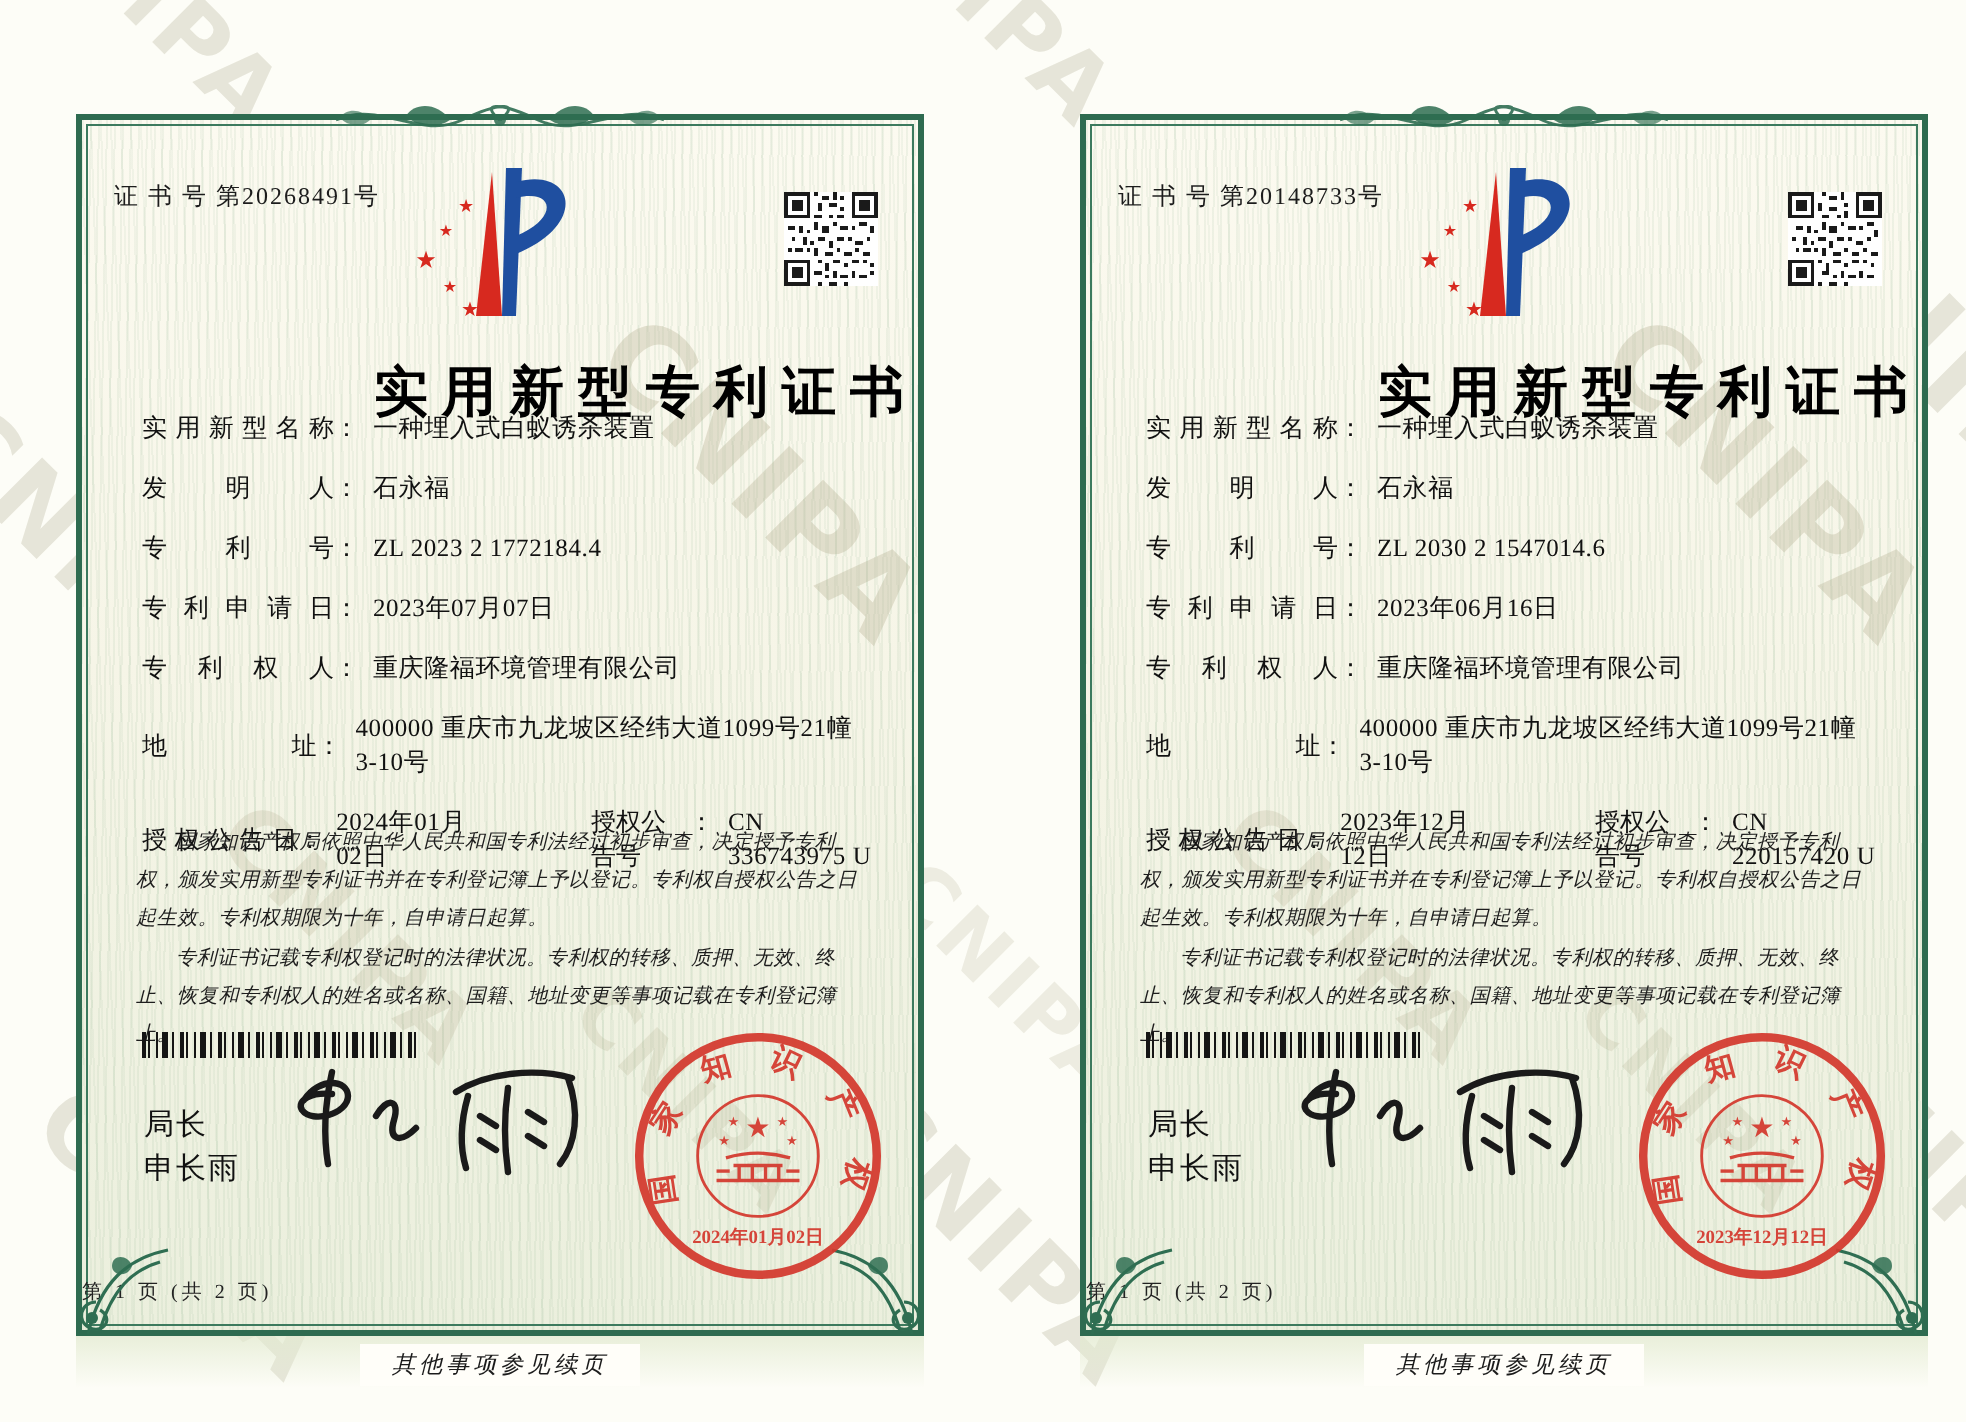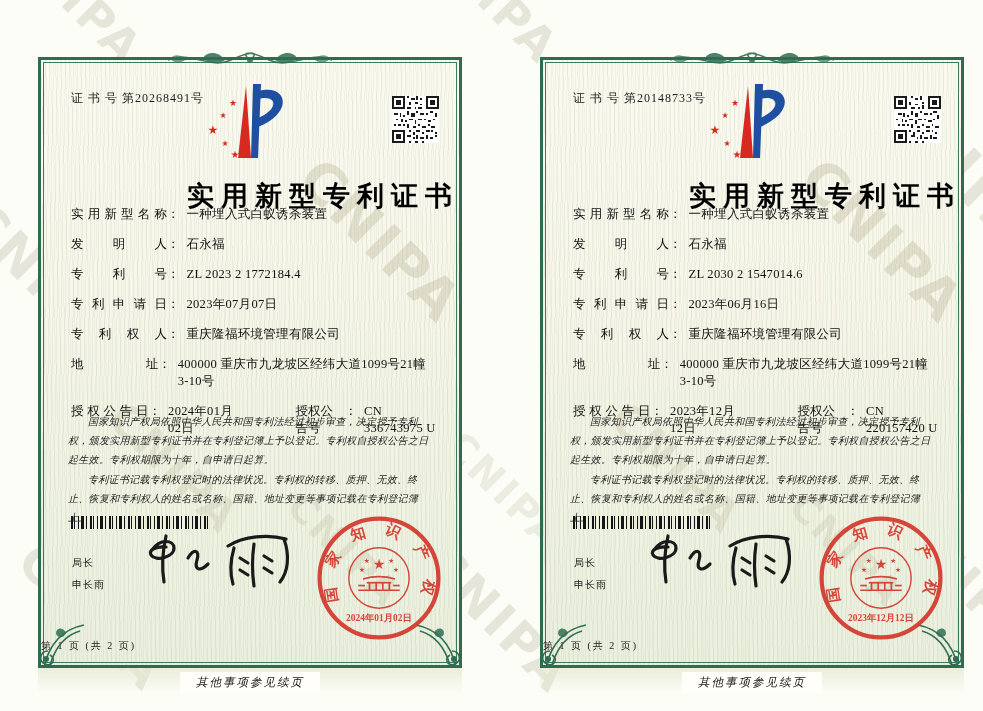--- a/index.html
+++ b/index.html
@@ -31,45 +31,45 @@
   .cert.right{left:540px;}
   .cert-inner{position:absolute;inset:2px;border:1px solid #3c7a5e;pointer-events:none;}
 
   .in-wm{position:absolute;font-family:"DejaVu Sans","Liberation Sans",sans-serif;
       font-weight:bold;color:rgba(178,172,142,.33);letter-spacing:3px;
       transform:rotate(45deg);white-space:nowrap;z-index:0;}
   .in-wm.a{left:238px;top:148px;font-size:56px;}
   .in-wm.b{left:52px;top:382px;font-size:44px;color:rgba(178,172,142,.24);}
   .in-wm.c{left:232px;top:468px;font-size:38px;color:rgba(178,172,142,.22);}
 
-  .cert-no{position:absolute;left:30px;top:30px;font-size:12px;letter-spacing:1px;color:#1c1c1c;z-index:2;}
+  .cert-no{position:absolute;left:16px;top:30px;font-size:12px;letter-spacing:1px;color:#1c1c1c;z-index:2;}
   .logo{position:absolute;left:50%;top:22px;transform:translateX(-50%);width:90px;height:80px;z-index:2;}
   .qr{position:absolute;right:20px;top:36px;width:47px;height:47px;z-index:2;background:#fff;}
   .title{position:absolute;left:0;right:0;top:100px;text-align:right;font-size:27px;
          font-weight:bold;letter-spacing:7px;color:#000;z-index:2;}
 
   .rows{position:absolute;left:30px;right:22px;top:146px;z-index:2;font-size:12.5px;color:#111;}
-  .frow{display:flex;align-items:flex-start;margin-bottom:13px;line-height:17px;}
+  .frow{display:flex;align-items:center;margin-bottom:13px;line-height:17px;}
   .lbl{display:inline-block;width:96px;text-align:justify;text-align-last:justify;}
   .cln{margin-right:7px;}
   .val{letter-spacing:.3px;}
   .pairgap{margin-left:54px;display:flex;align-items:baseline;}
 
   .paras{position:absolute;left:27px;right:27px;top:352px;z-index:2;
          font-size:10px;line-height:1.92;font-style:italic;color:#1d1d1d;letter-spacing:.3px;}
   .paras p{margin:0;text-indent:2em;}
 
   .barcode{position:absolute;left:30px;top:456px;width:140px;height:13px;z-index:2;
      background:repeating-linear-gradient(90deg,#151515 0 2px,transparent 2px 3px,#151515 3px 4px,
        transparent 4px 7px,#151515 7px 8px,transparent 8px 10px,#151515 10px 13px,
        transparent 13px 15px,#151515 15px 16px,transparent 16px 19px);}
 
   .director{position:absolute;left:31px;top:492px;z-index:2;
             font-family:"Liberation Sans","DejaVu Sans",sans-serif;
-            font-size:10px;line-height:22px;letter-spacing:1px;color:#111;}
+            font-size:15px;line-height:22px;letter-spacing:1px;color:#111;}
   .signature{position:absolute;left:95px;top:460px;width:175px;height:82px;z-index:2;}
 
   .seal{position:absolute;left:272px;top:452px;width:132px;height:132px;z-index:3;opacity:.93;}
 
   .page-line{position:absolute;left:0;right:0;bottom:12px;
              font-size:10px;letter-spacing:2px;color:#222;z-index:2;}
 
   .tail{position:absolute;width:424px;height:26px;top:668px;z-index:0;
         background:linear-gradient(180deg,rgba(226,234,208,.75),rgba(253,253,247,0));}
   .tail.left{left:38px;} .tail.right{left:540px;}

